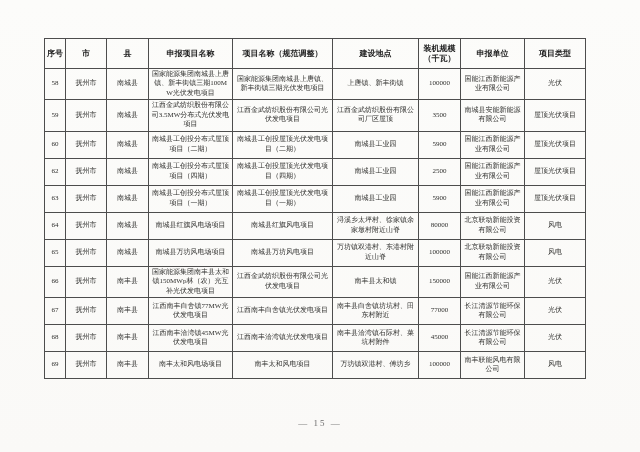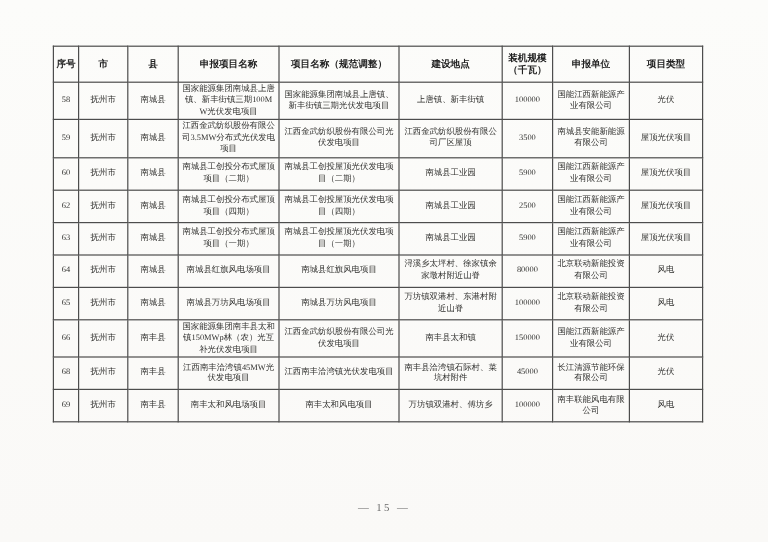--- a/index.html
+++ b/index.html
@@ -164,20 +164,31 @@
           <td>抚州市</td>
           <td>南丰县</td>
           <td>国家能源集团南丰县太和镇150MWp林（农）光互补光伏发电项目</td>
           <td>江西金武纺织股份有限公司光伏发电项目</td>
           <td>南丰县太和镇</td>
           <td>150000</td>
           <td>国能江西新能源产业有限公司</td>
           <td>光伏</td>
         </tr>
         <tr>
+          <td>67</td>
+          <td>抚州市</td>
+          <td>南丰县</td>
+          <td>江西南丰白舍镇77MW光伏发电项目</td>
+          <td>江西南丰白舍镇光伏发电项目</td>
+          <td>南丰县白舍镇坊坑村、田东村附近</td>
+          <td>77000</td>
+          <td>长江清源节能环保有限公司</td>
+          <td>光伏</td>
+        </tr>
+        <tr>
           <td>68</td>
           <td>抚州市</td>
           <td>南丰县</td>
           <td>江西南丰洽湾镇45MW光伏发电项目</td>
           <td>江西南丰洽湾镇光伏发电项目</td>
           <td>南丰县洽湾镇石际村、菜坑村附件</td>
           <td>45000</td>
           <td>长江清源节能环保有限公司</td>
           <td>光伏</td>
         </tr>

